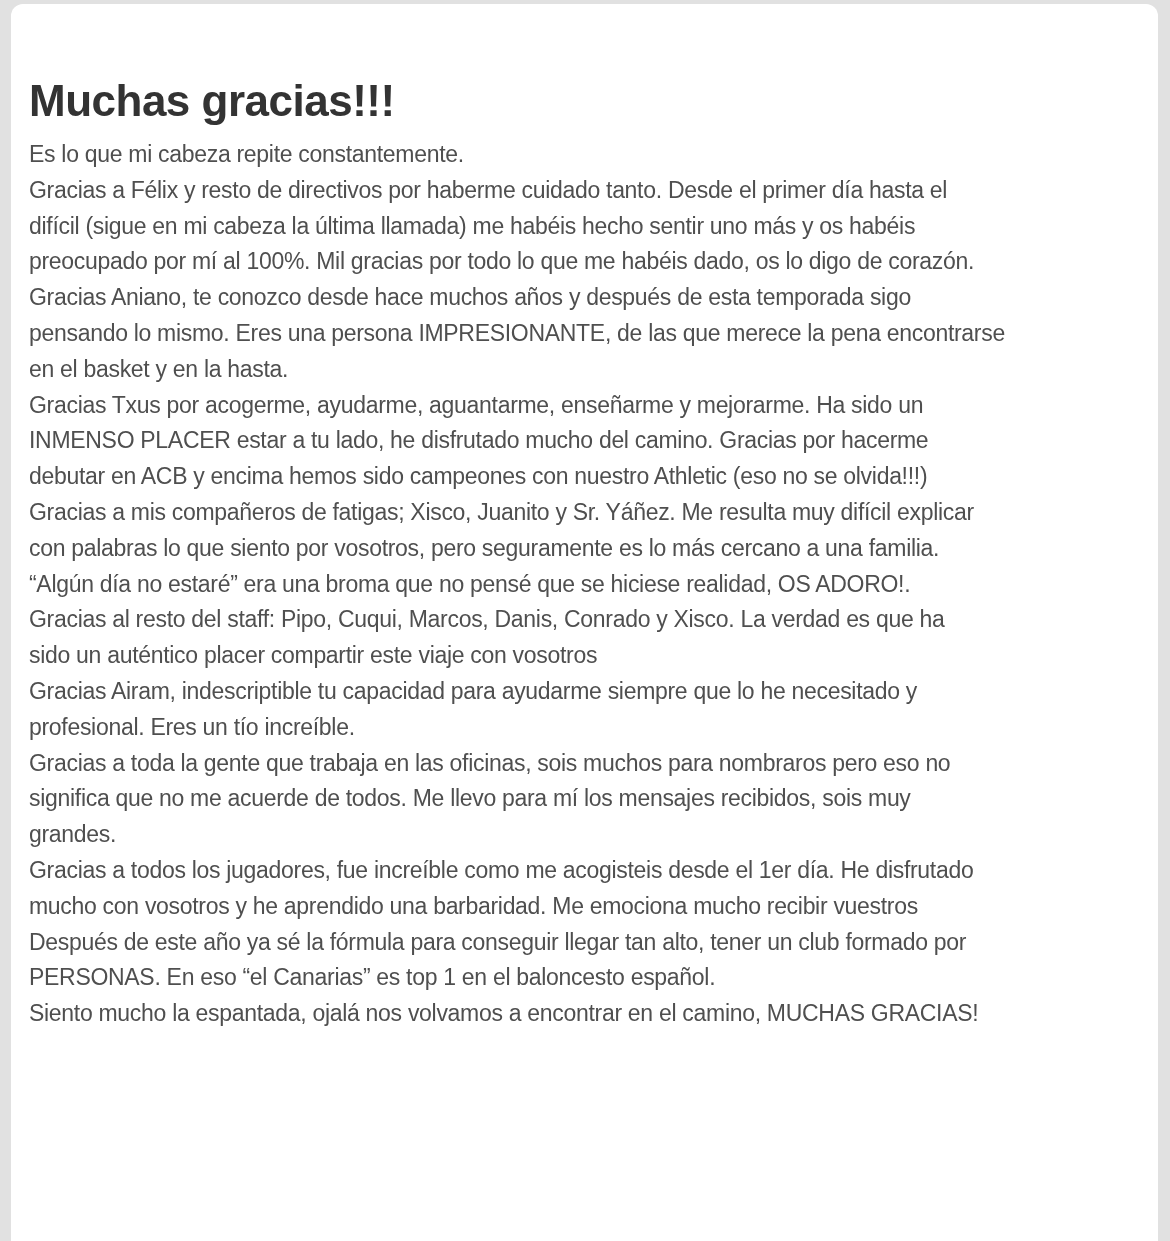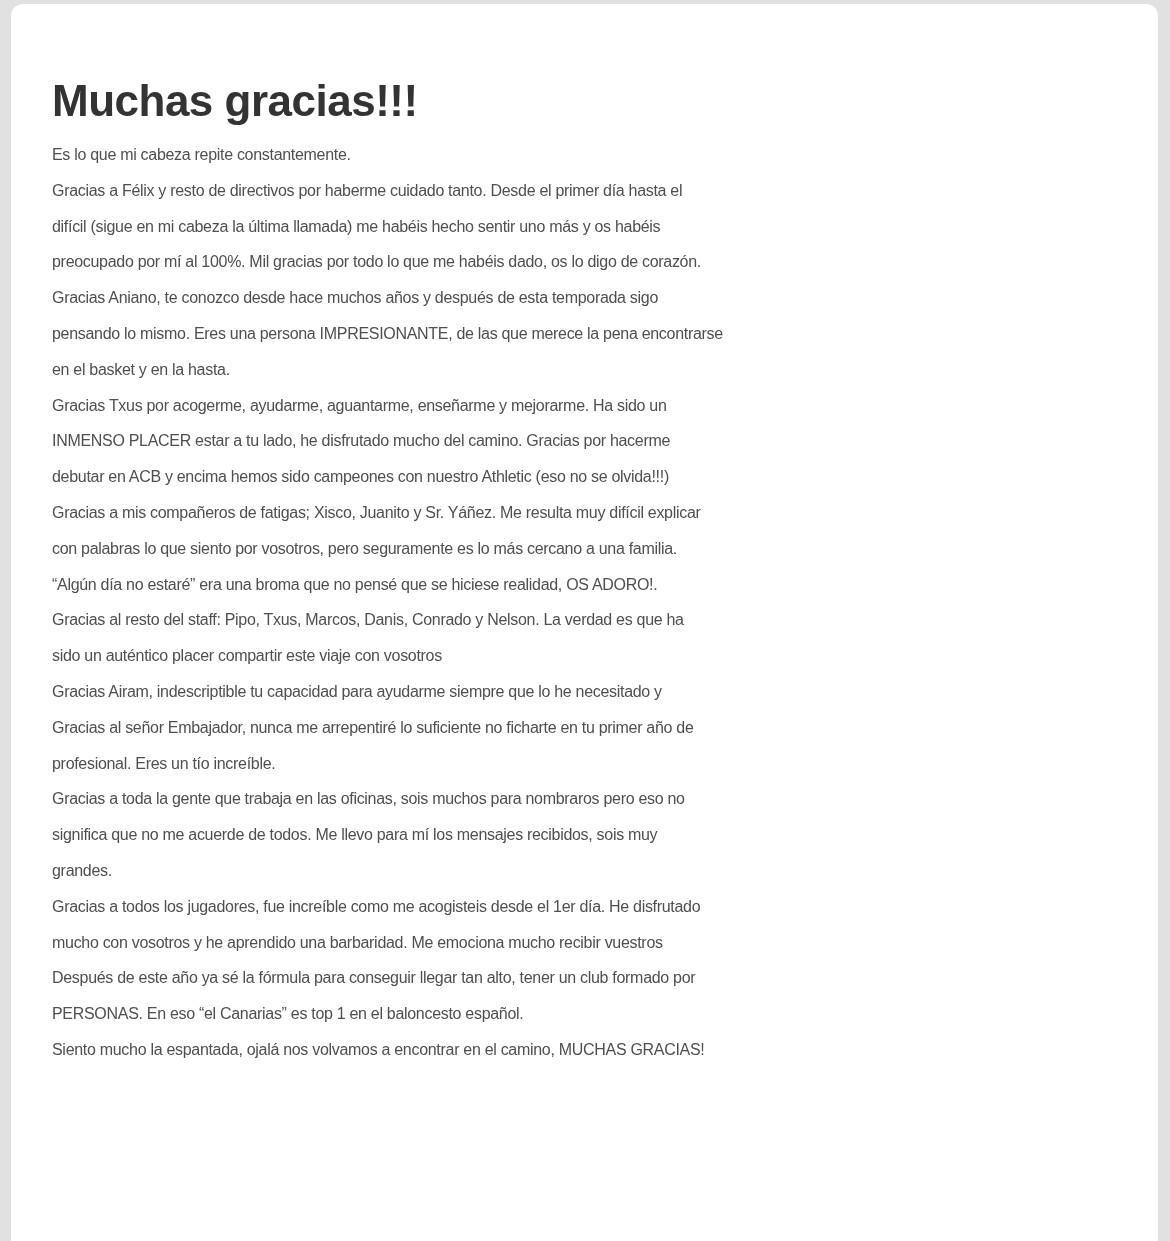--- a/index.html
+++ b/index.html
@@ -22,33 +22,33 @@
     background: var(--page-bg);
   }
   .note-card {
     position: absolute;
     left: 11px;
     right: 12px;
     top: 4px;
     bottom: 0;
     background: var(--card-bg);
     border-radius: 12px 12px 0 0;
-    padding: 72px 28px 0 41px;
+    padding: 72px 28px 0 18px;
     overflow: hidden;
   }
   .note-title {
     font-size: 44px;
     line-height: 50px;
     font-weight: 700;
     letter-spacing: -0.5px;
     color: var(--title-color);
   }
   .note-body {
     margin-top: 11px;
-    font-size: 16px;
+    font-size: 23px;
     line-height: 35.8px;
     letter-spacing: -0.3px;
     color: var(--body-color);
   }
   .note-body p { margin: 0; }
   .line {
     display: block;
     white-space: pre;
   }
 </style>
@@ -76,28 +76,27 @@
           <span class="line">Gracias Txus por acogerme, ayudarme, aguantarme, enseñarme y mejorarme. Ha sido un</span>
           <span class="line">INMENSO PLACER estar a tu lado, he disfrutado mucho del camino. Gracias por hacerme</span>
           <span class="line">debutar en ACB y encima hemos sido campeones con nuestro Athletic (eso no se olvida!!!)</span>
         </p>
         <p>
           <span class="line">Gracias a mis compañeros de fatigas; Xisco, Juanito y Sr. Yáñez. Me resulta muy difícil explicar</span>
           <span class="line">con palabras lo que siento por vosotros, pero seguramente es lo más cercano a una familia.</span>
           <span class="line">“Algún día no estaré” era una broma que no pensé que se hiciese realidad, OS ADORO!.</span>
         </p>
         <p>
-          <span class="line">Gracias al resto del staff: Pipo, Txus, Marcos, Danis, Conrado y Nelson. La verdad es que ha</span>
+          <span class="line">Gracias al resto del staff: Pipo, Cuqui, Marcos, Danis, Conrado y Xisco. La verdad es que ha</span>
           <span class="line">sido un auténtico placer compartir este viaje con vosotros</span>
         </p>
         <p>
           <span class="line">Gracias Airam, indescriptible tu capacidad para ayudarme siempre que lo he necesitado y</span>
         </p>
         <p>
-          <span class="line">Gracias al señor Embajador, nunca me arrepentiré lo suficiente no ficharte en tu primer año de</span>
           <span class="line">profesional. Eres un tío increíble.</span>
         </p>
         <p>
           <span class="line">Gracias a toda la gente que trabaja en las oficinas, sois muchos para nombraros pero eso no</span>
           <span class="line">significa que no me acuerde de todos. Me llevo para mí los mensajes recibidos, sois muy</span>
           <span class="line">grandes.</span>
         </p>
         <p>
           <span class="line">Gracias a todos los jugadores, fue increíble como me acogisteis desde el 1er día. He disfrutado</span>
           <span class="line">mucho con vosotros y he aprendido una barbaridad. Me emociona mucho recibir vuestros</span>

